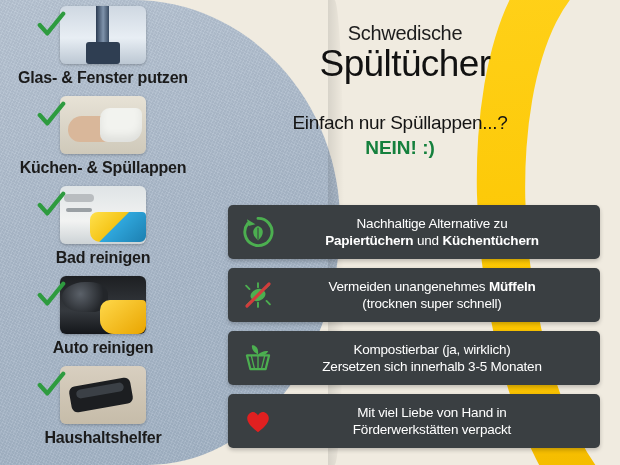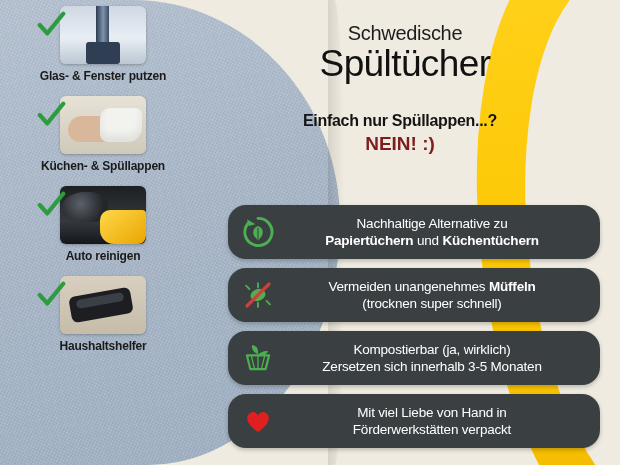--- a/index.html
+++ b/index.html
@@ -74,21 +74,21 @@
     box-shadow: 0 1px 3px rgba(0,0,0,0.25);
   }
   .feature .check {
     position: absolute;
     left: 22px; top: 4px;
     width: 30px; height: 30px;
     z-index: 4;
   }
   .feature .caption {
     margin-top: 5px;
-    font-size: 12px;
+    font-size: 16px;
     font-weight: bold;
     color: #1b1b1b;
     text-align: left;
     letter-spacing: -0.2px;
   }
 
   
   .t1 { background: linear-gradient(180deg,#cfd8e2 0%,#e8eef4 55%,#bcc7d3 100%); }
   .t1::before { content:""; position:absolute; left:36px; top:-4px; width:13px; height:52px; background:linear-gradient(90deg,#2b3b52,#7f93ab 55%,#3a4c63); border-radius:3px; }
   .t1::after { content:""; position:absolute; left:26px; top:36px; width:34px; height:22px; background:#2f3e52; border-radius:3px; }
@@ -119,34 +119,34 @@
   .head-line1 { font-size: 20px; color: #1d1d1d; letter-spacing: -0.3px; }
   .head-line2 {
     font-size: 37px; font-weight: normal; color: #111; letter-spacing: -0.6px;
     margin-top: -2px;
   }
   .sub-wrap {
     position: absolute;
     left: 200px; top: 112px;
     width: 400px; text-align: center;
   }
-  .sub-line1 { font-size: 16px; font-weight: bold; color: #141414; letter-spacing: -0.3px; }
-  .sub-line2 { font-size: 19px; font-weight: bold; color: #7f1d1d; margin-top: 3px; }
+  .sub-line1 { font-size: 19px; font-weight: normal; color: #141414; letter-spacing: -0.3px; }
+  .sub-line2 { font-size: 19px; font-weight: bold; color: #15803d; margin-top: 3px; }
 
   
   .cards {
     position: absolute;
     left: 228px; top: 205px;
     width: 372px;
     display: flex; flex-direction: column; gap: 9px;
   }
   .card {
     display: flex; align-items: center;
     background: #3a3f42;
-    border-radius: 18px;
+    border-radius: 5px;
     min-height: 54px;
     padding: 6px 10px 6px 8px;
     box-shadow: 0 2px 4px rgba(0,0,0,0.22);
   }
   .card .ico {
     width: 44px; min-width: 44px; height: 40px;
     display: flex; align-items: center; justify-content: center;
   }
   .card .txt {
     flex: 1;
@@ -183,20 +183,27 @@
     </div>
 
     <div class="feature">
       <div class="thumb t2"></div>
       <svg class="check" viewBox="0 0 32 32">
         <path d="M4 16 L12 25 L29 4" fill="none" stroke="#2e9b3f" stroke-width="4.5" stroke-linecap="round" stroke-linejoin="round"></path>
       </svg>
       <div class="caption">Küchen- &amp; Spüllappen</div>
     </div>
 
+    <div class="feature">
+      <div class="thumb t3"></div>
+      <svg class="check" viewBox="0 0 32 32">
+        <path d="M4 16 L12 25 L29 4" fill="none" stroke="#2e9b3f" stroke-width="4.5" stroke-linecap="round" stroke-linejoin="round"></path>
+      </svg>
+      <div class="caption">Bad reinigen</div>
+    </div>
 
     <div class="feature">
       <div class="thumb t4"></div>
       <svg class="check" viewBox="0 0 32 32">
         <path d="M4 16 L12 25 L29 4" fill="none" stroke="#2e9b3f" stroke-width="4.5" stroke-linecap="round" stroke-linejoin="round"></path>
       </svg>
       <div class="caption">Auto reinigen</div>
     </div>
 
     <div class="feature">

